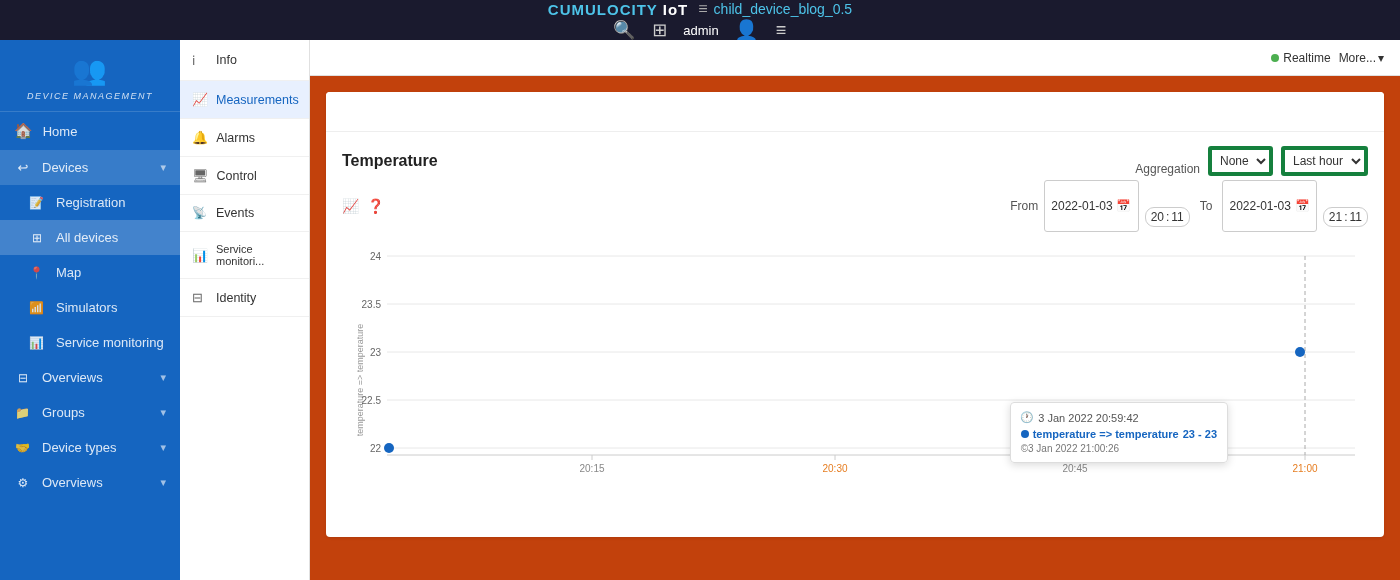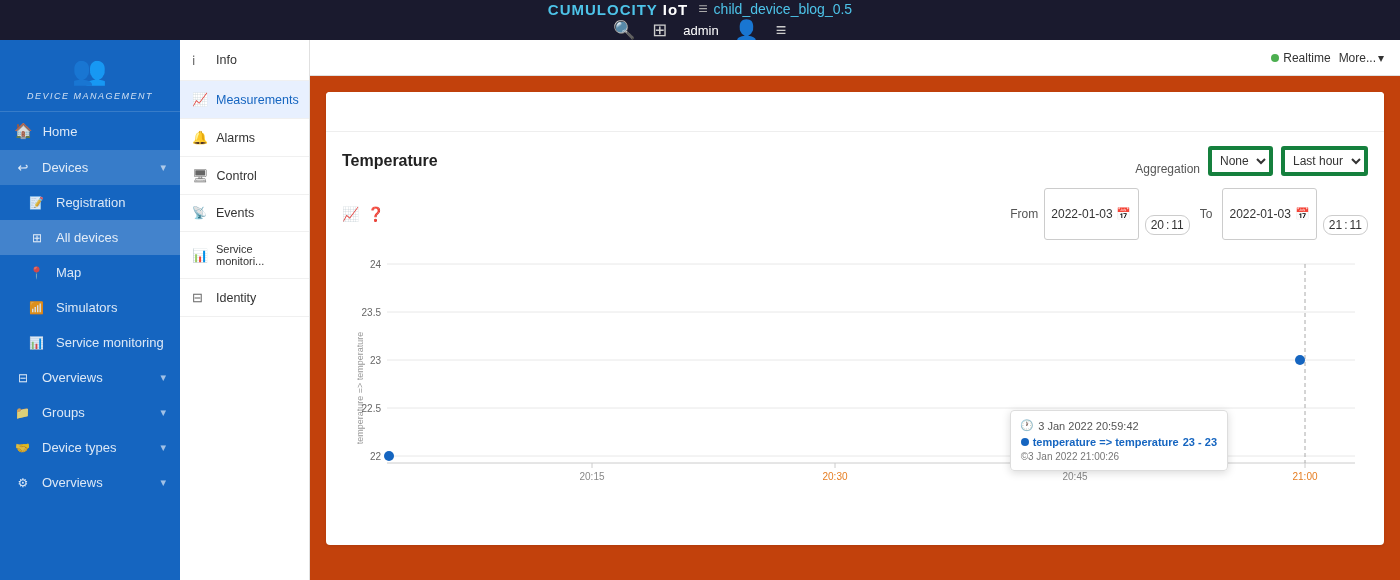--- a/index.html
+++ b/index.html
@@ -171,21 +171,21 @@
       background: #fff;
       border-bottom: 1px solid #eee;
     }
     .chart-section {
       padding: 14px 16px;
     }
     .chart-title-row {
       display: flex;
       align-items: center;
       justify-content: space-between;
-      margin-bottom: 12px;
+      margin-bottom: 4px;
     }
     .chart-title {
       font-size: 16px;
       font-weight: 600;
       color: #222;
     }
     .chart-controls {
       display: flex;
       align-items: flex-end;
       gap: 8px;

